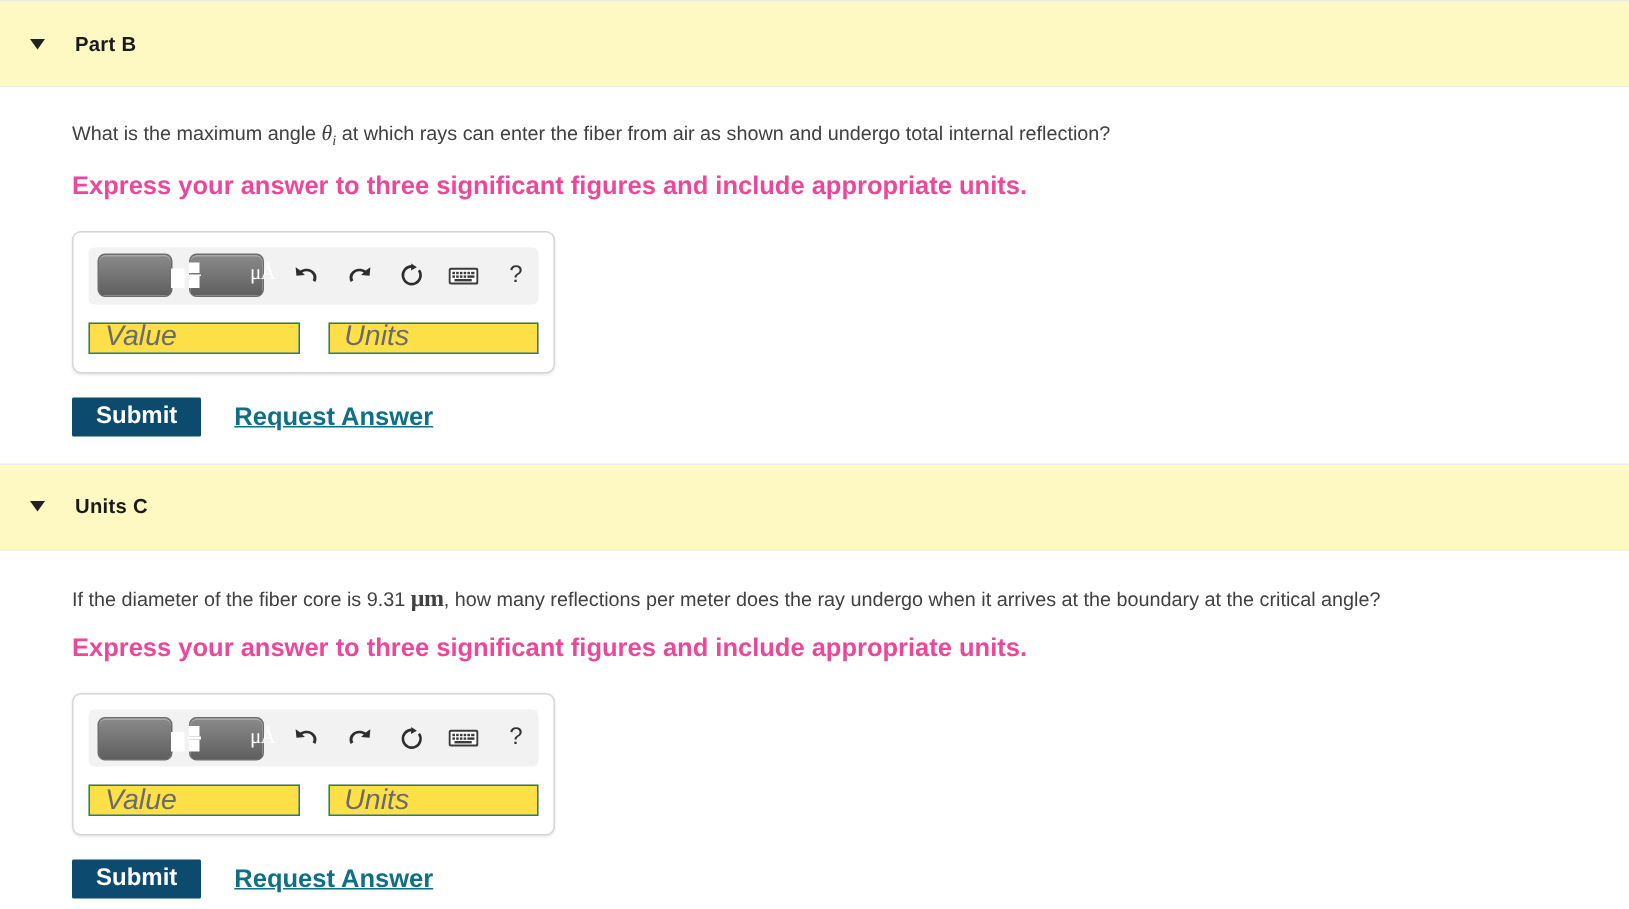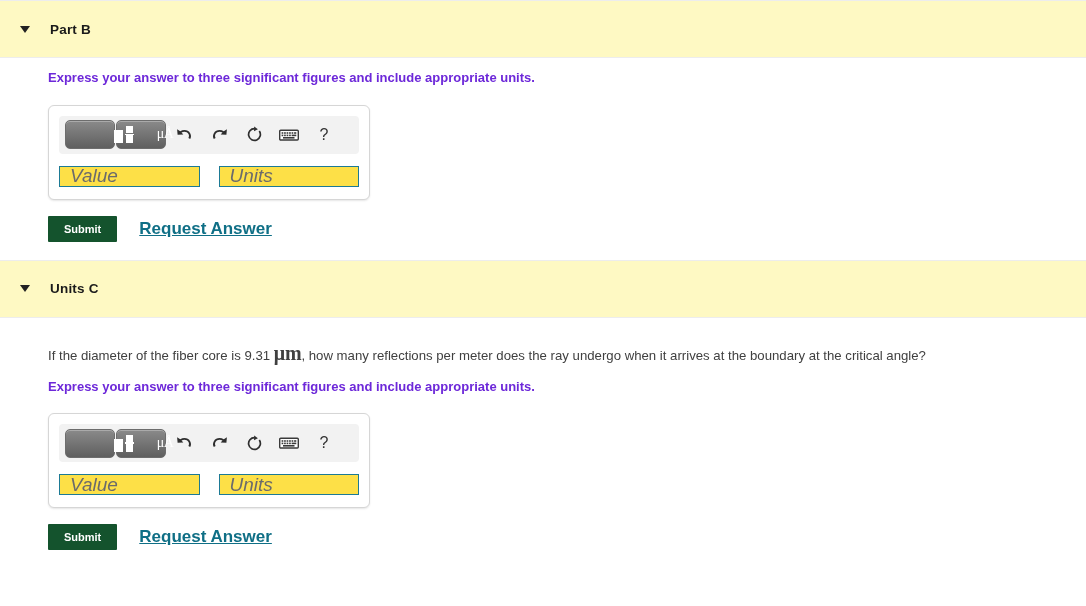--- a/index.html
+++ b/index.html
@@ -47,39 +47,39 @@
   .part-body {
     padding: 0 0 0 48px;
   }
   .question {
     font-size: 13.2px;
     color: #404040;
     margin-top: 22px;
     line-height: 1.35;
   }
   .instruction {
-    font-size: 13px;
-    font-weight: bold;
-    color: #6d28d9;
+    font-size: 17px;
+    font-weight: bold;
+    color: #ec4899;
     margin-top: 11px;
     line-height: 1.35;
   }
   .mathit {
     font-family: "Liberation Serif", serif;
     font-style: italic;
     font-size: 14.5px;
   }
   .mathit sub {
     font-size: 9.5px;
     font-style: italic;
   }
   .mathunit {
     font-family: "Liberation Serif", serif;
     font-weight: bold;
-    font-size: 20px;
+    font-size: 16px;
     font-style: normal;
     letter-spacing: -.2px;
     margin-top: 28px;
   }
 
   
   .answer-card {
     margin-top: 18px;
     width: 322px;
     border: 1px solid #d6d6d6;
@@ -101,21 +101,21 @@
     width: 33px;
     height: 29px;
     border-radius: 5px;
     border: 1px solid #6d6d6d;
     background: linear-gradient(#8a8a8a, #5f5f5f);
     display: flex;
     align-items: center;
     justify-content: center;
     cursor: pointer;
     flex: none;
-    margin-right: 0;
+    margin-right: 10px;
     box-shadow: inset 0 1px 0 rgba(255,255,255,.28);
     padding-left: 48px;
   }
   .tool-btn.units {
     color: #ffffff;
     font-family: "Liberation Serif", serif;
     font-size: 14px;
     letter-spacing: -.5px;
     padding-bottom: 1px;
   }
@@ -162,26 +162,26 @@
   .field.value { width: 143px; }
   .field.units { width: 143px; margin-left: 19px; }
 
   
   .actions {
     display: flex;
     align-items: center;
     margin-top: 16px;
   }
   .submit-btn {
-    background: #14532d;
+    background: #0c4a6e;
     color: #ffffff;
     border: none;
     height: 26px;
     padding: 0 16px;
-    font-size: 11px;
+    font-size: 16px;
     font-weight: bold;
     font-family: "Liberation Sans", sans-serif;
     cursor: pointer;
     border-radius: 1px;
   }
   .request-link {
     margin-left: 22px;
     color: #0f6f86;
     font-size: 17px;
     font-weight: bold;
@@ -195,20 +195,23 @@
 
 <div class="part-section">
 
   <div class="part-header">
     <span class="caret"></span>
     <span class="part-title">Part B</span>
   </div>
 
   <div class="part-body">
 
+    <div class="question">
+      <span>What is the maximum angle </span><span class="mathit"><span>θ</span><sub>i</sub></span><span> at which rays can enter the fiber from air as shown and undergo total internal reflection?</span>
+    </div>
 
     <div class="instruction">Express your answer to three significant figures and include appropriate units.</div>
 
     <div class="answer-card">
       <div class="toolbar">
         <div class="tool-btn">
           <span class="tmpl">
             <i class="b1"></i>
               <i class="b3"></i>
               <i class="bar"></i>

